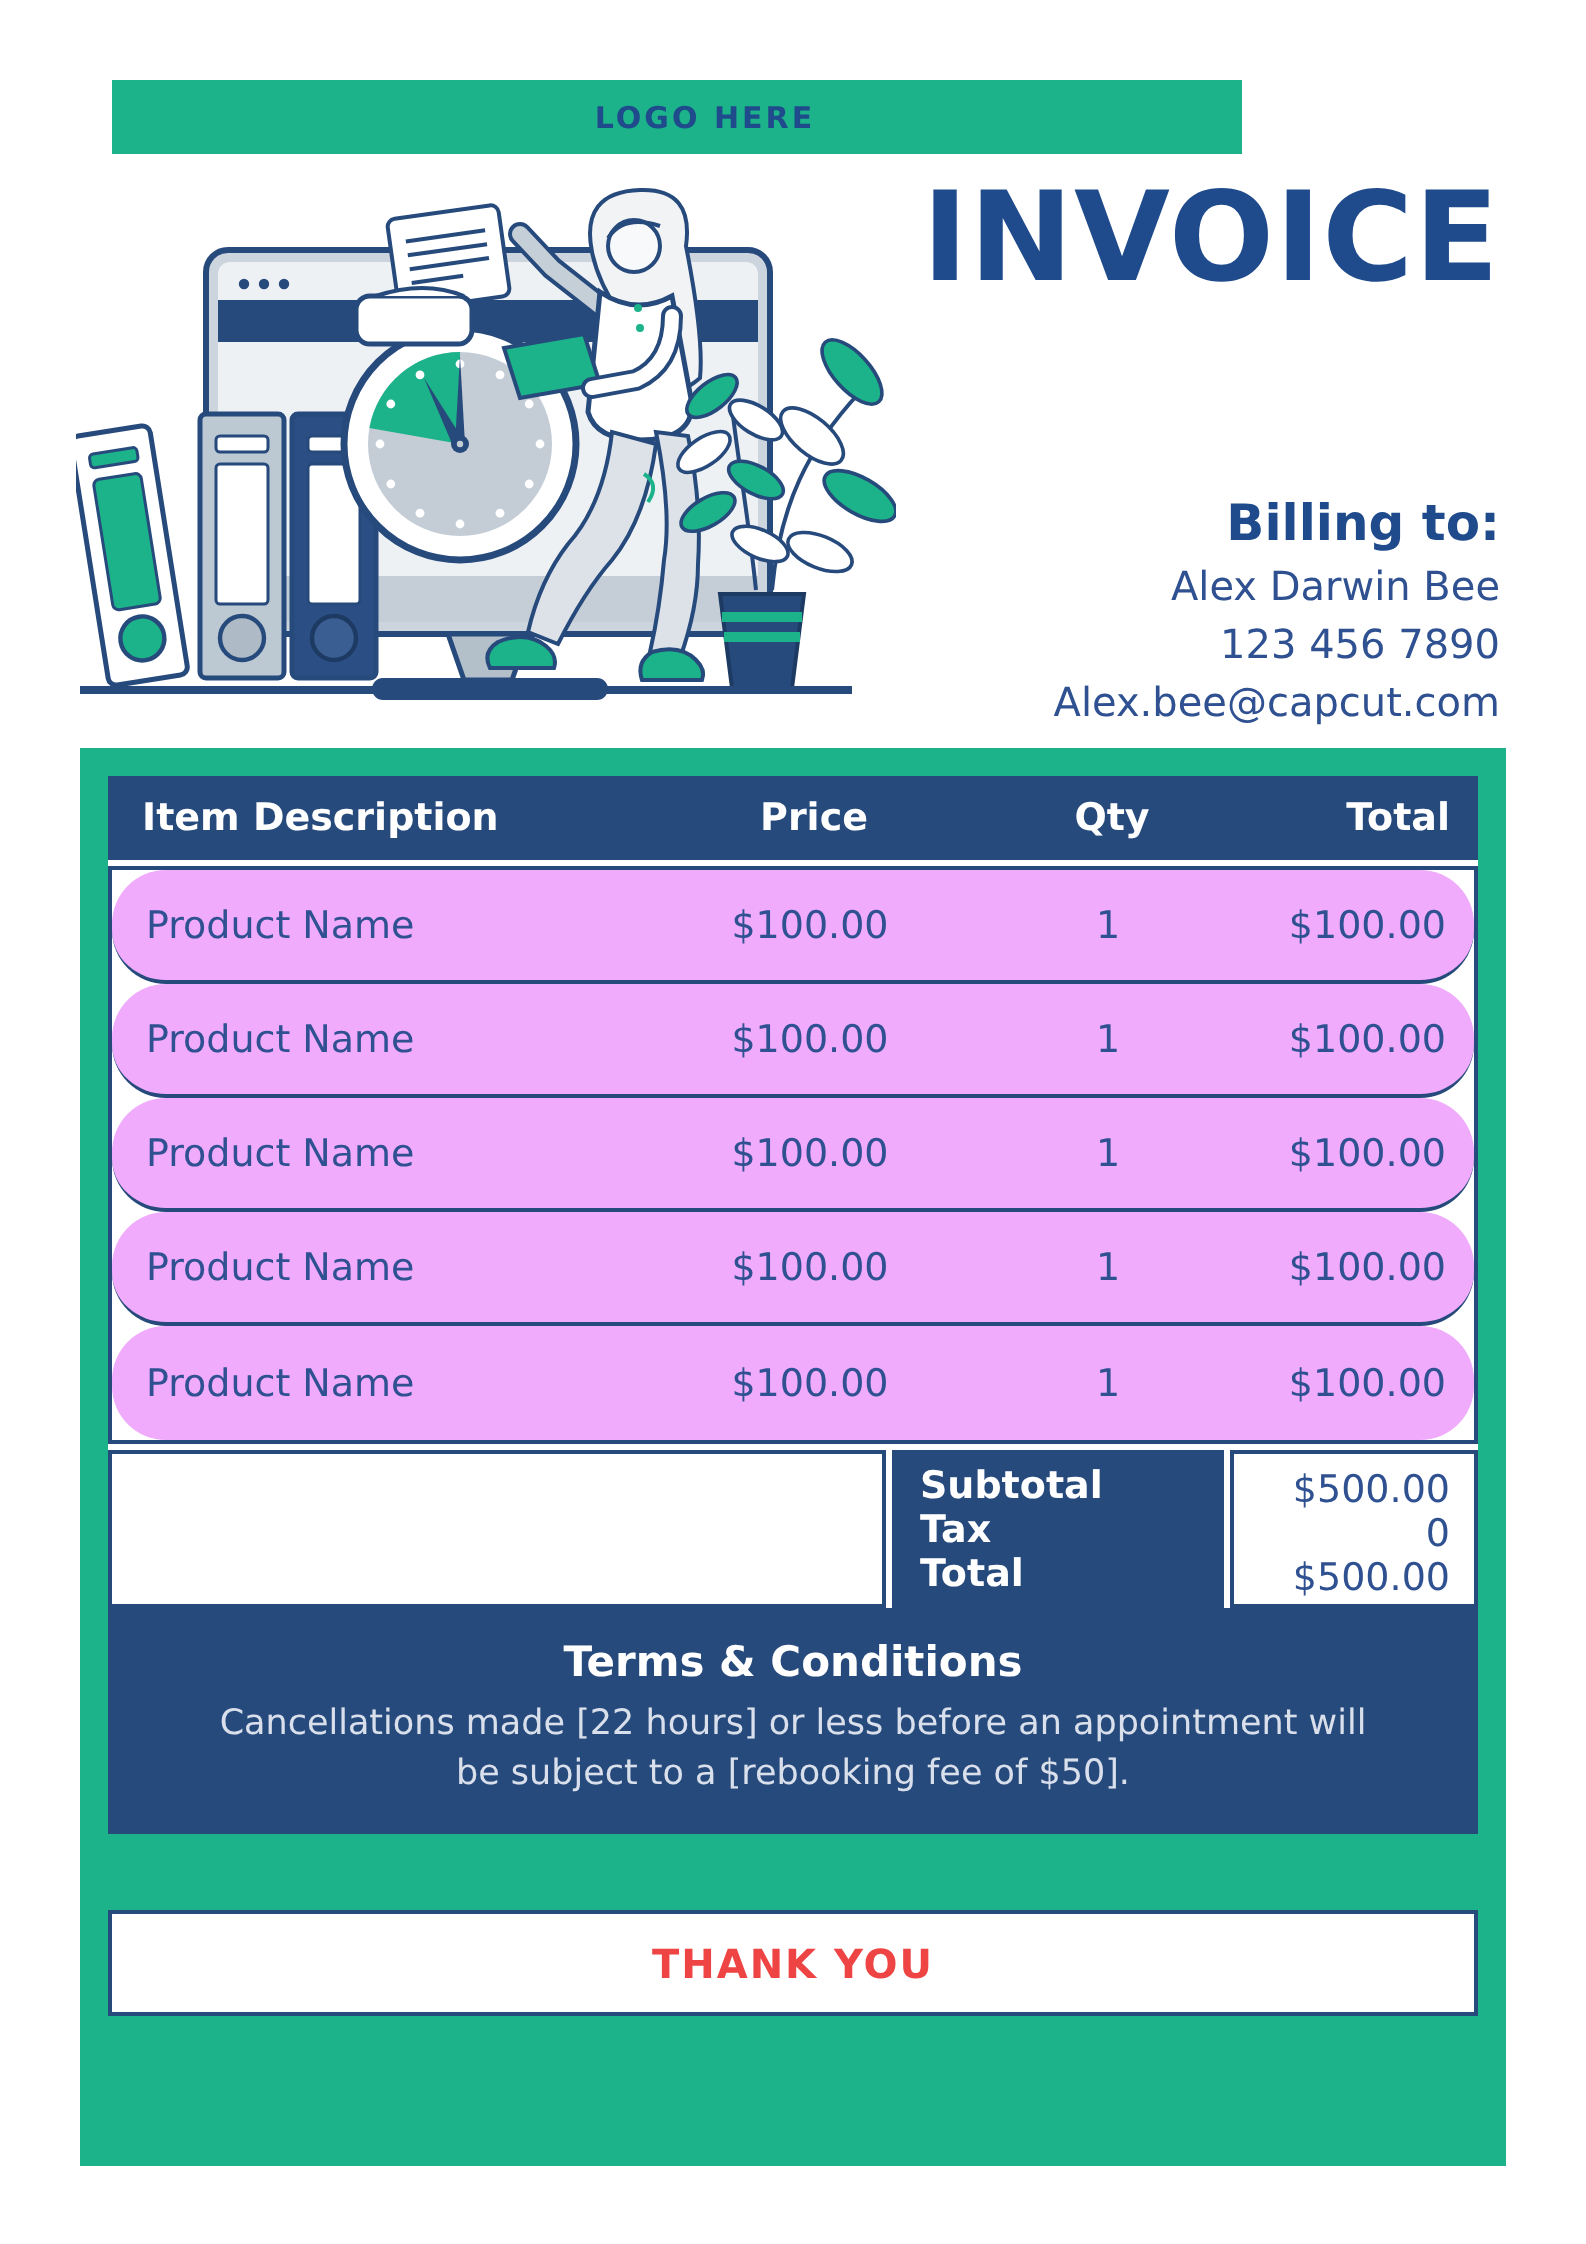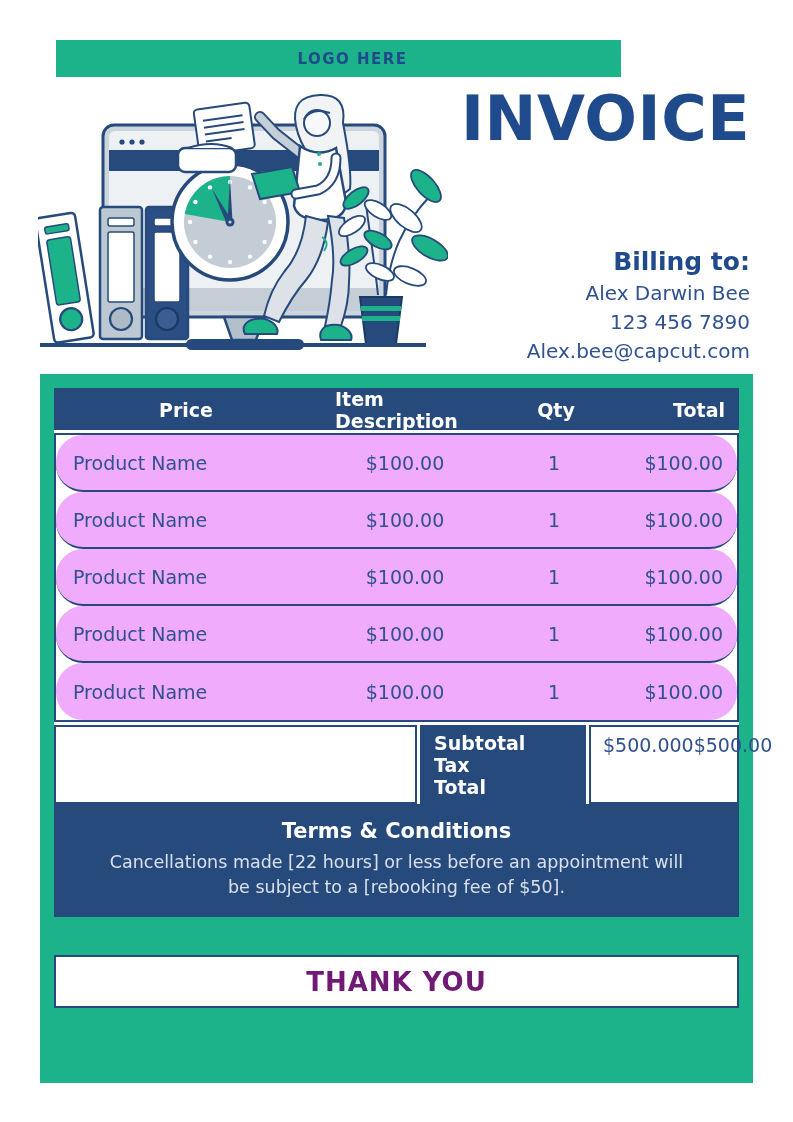--- a/index.html
+++ b/index.html
@@ -47,37 +47,37 @@
   .cell.c2, .cell.c3 { text-align:center; }
   .cell.c4 { text-align:right; padding-right:14px; }
   
   .summary { display:flex; height:79px; }
   .sum-empty { flex:1; background:#ffffff; border:2px solid #274a7c; margin-right:3px; }
   .sum-labels {
     width:166px; background:#274a7c; color:#ffffff; font-weight:bold; font-size:19px;
     padding:7px 0 7px 14px; display:flex; flex-direction:column; justify-content:space-between;
   }
   .sum-values {
-    width:150px; background:#ffffff; border:2px solid #274a7c; margin-left:3px;
+    width:124px; background:#ffffff; border:2px solid #274a7c; margin-left:3px;
     color:#2f5191; font-size:19px; text-align:right; padding:7px 12px;
-    display:flex; flex-direction:row; justify-content:space-between;
+    display:flex; flex-direction:column; justify-content:space-between;
   }
   
   .terms {
     background:#274a7c; color:#ffffff; text-align:center;
     padding:15px 10px 17px;
   }
   .terms-title { font-size:21px; font-weight:bold; margin-bottom:7px; }
   .terms-line { font-size:17.5px; color:#d9e0ec; line-height:25px; }
   
   .thankyou {
     margin-top:38px; background:#ffffff; border:2px solid #274a7c; height:53px;
     display:flex; align-items:center; justify-content:center;
   }
-  .thankyou span { color:#701a75; font-size:26px; font-weight:bold; letter-spacing:1px; }
+  .thankyou span { color:#ef4444; font-size:20px; font-weight:bold; letter-spacing:1px; }
 </style>
 </head>
 <body>
 
 <div class="page">
 
   <div class="logo-bar">
     <span>LOGO HERE</span>
   </div>
 
@@ -196,22 +196,22 @@
   <div class="billing">
     <div class="billing-title">Billing to:</div>
     <div>Alex Darwin Bee</div>
     <div>123 456 7890</div>
     <div>Alex.bee@capcut.com</div>
   </div>
 
   <div class="green-panel">
     <div class="table-block">
       <div class="thead">
+          <div class="cell c1">Item Description</div>
           <div class="cell c2">Price</div>
-          <div class="cell c1">Item Description</div>
           <div class="cell c3">Qty</div>
           <div class="cell c4">Total</div>
         </div>
       <div class="rows">
           <div class="trow">
             <div class="cell c1">Product Name</div>
             <div class="cell c2">$100.00</div>
             <div class="cell c3">1</div>
             <div class="cell c4">$100.00</div>
           </div>

